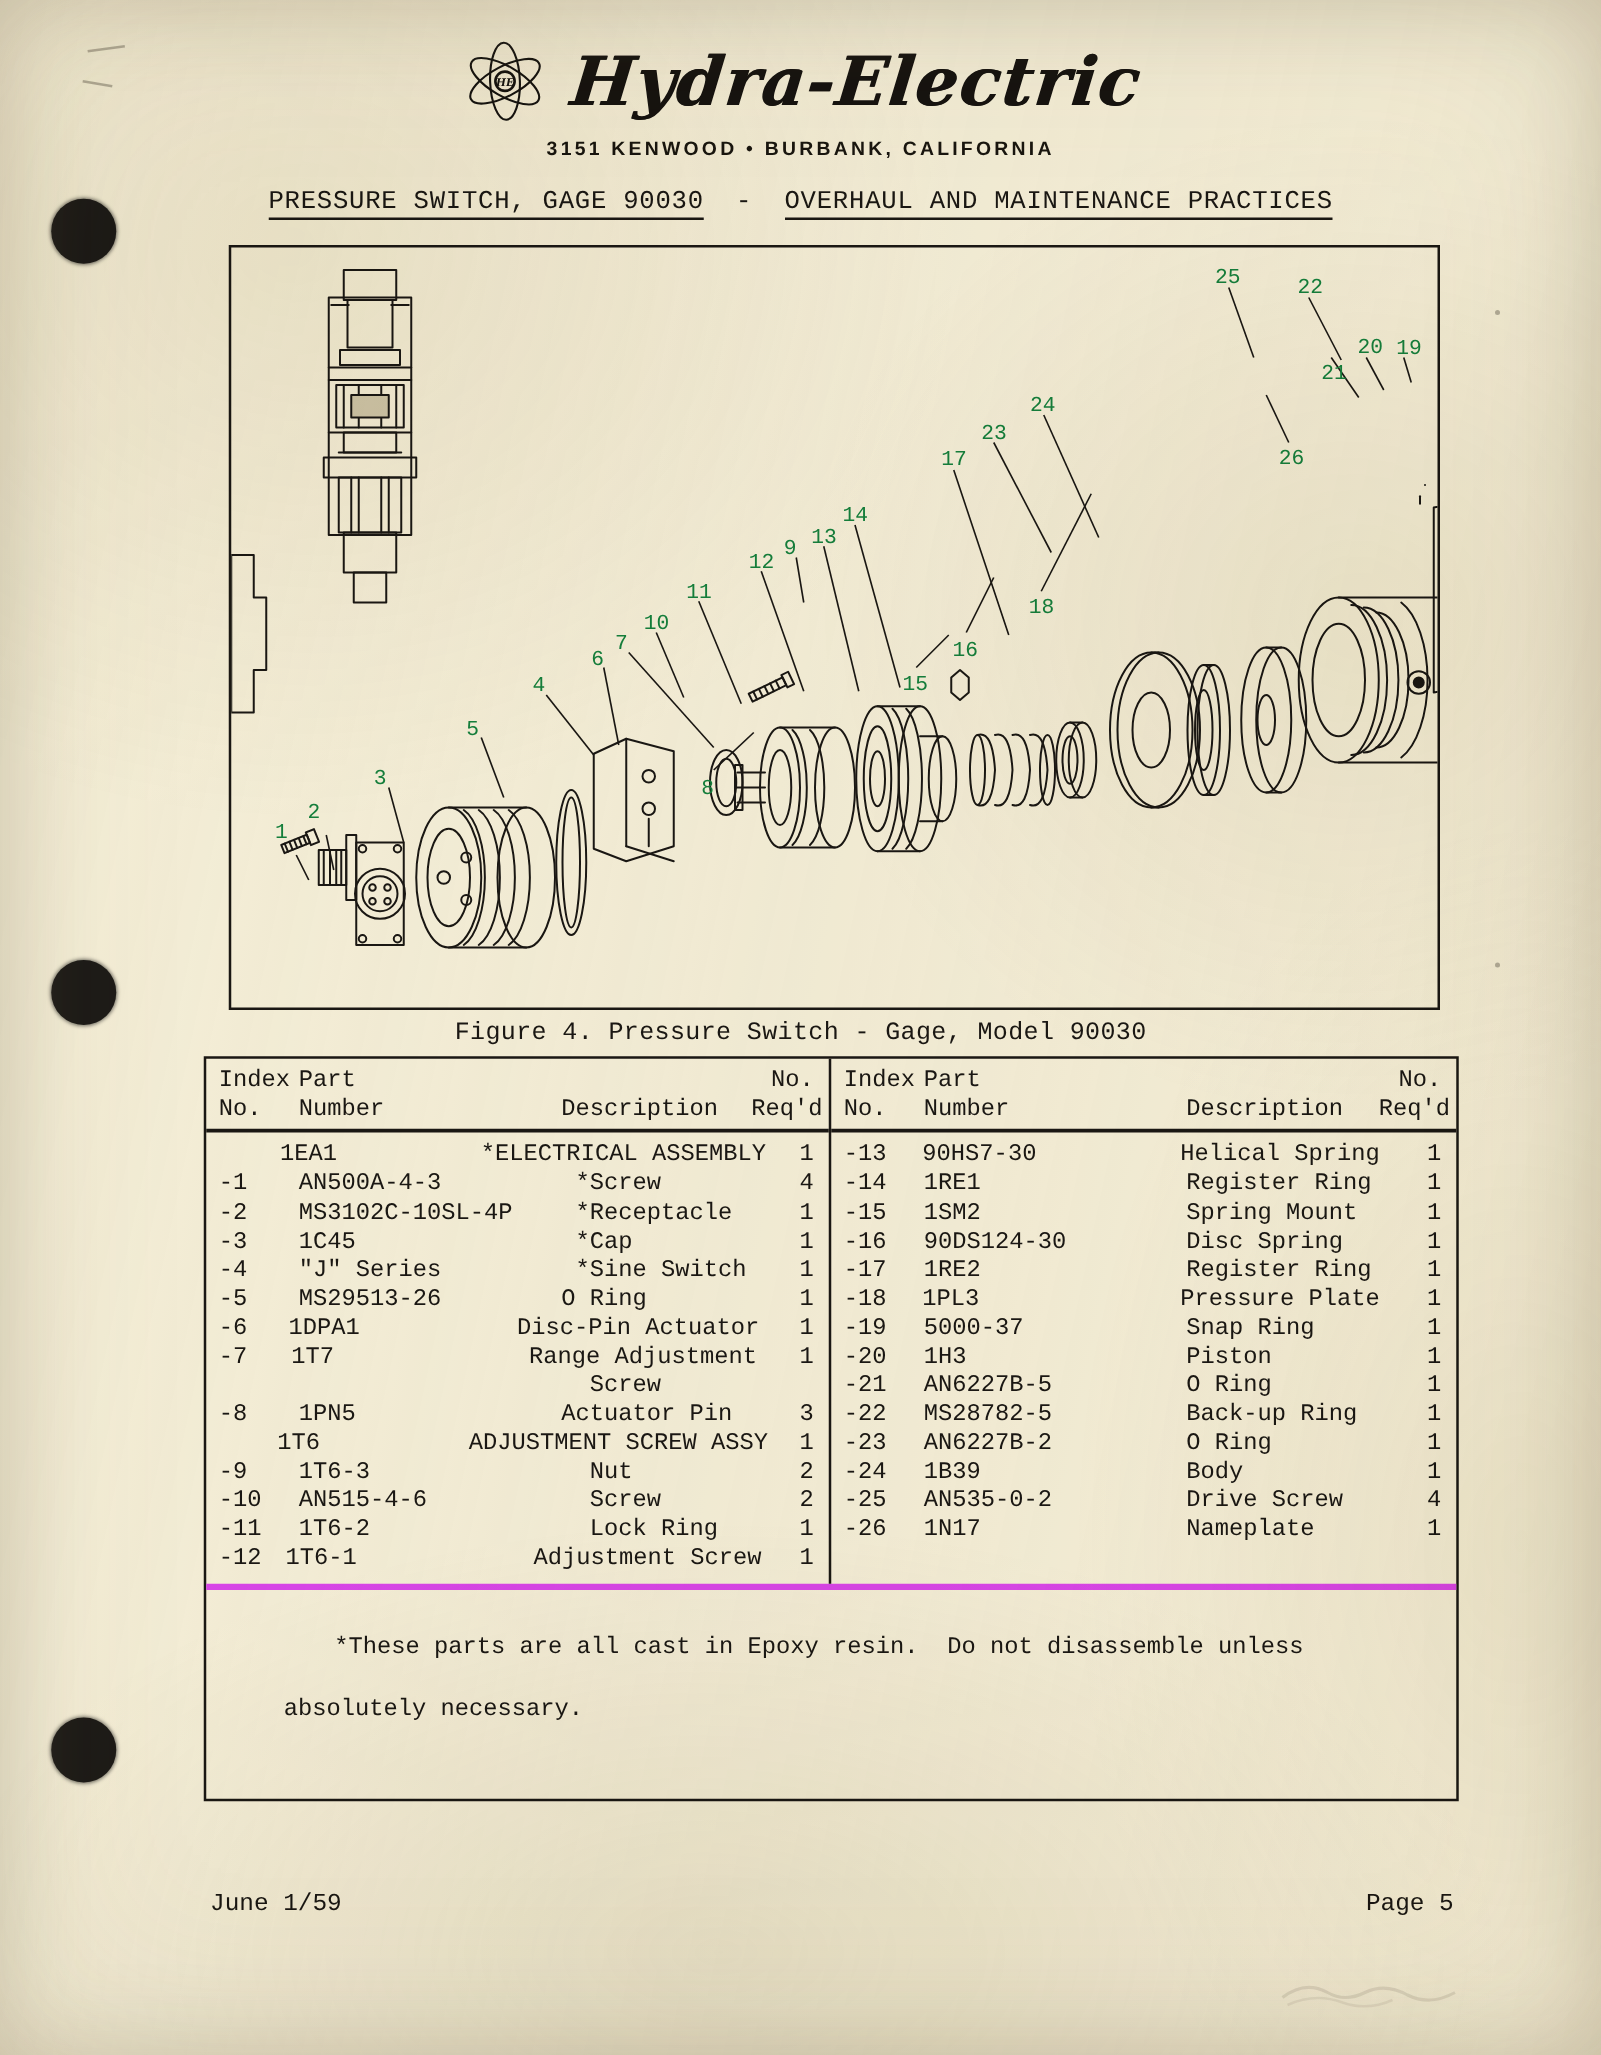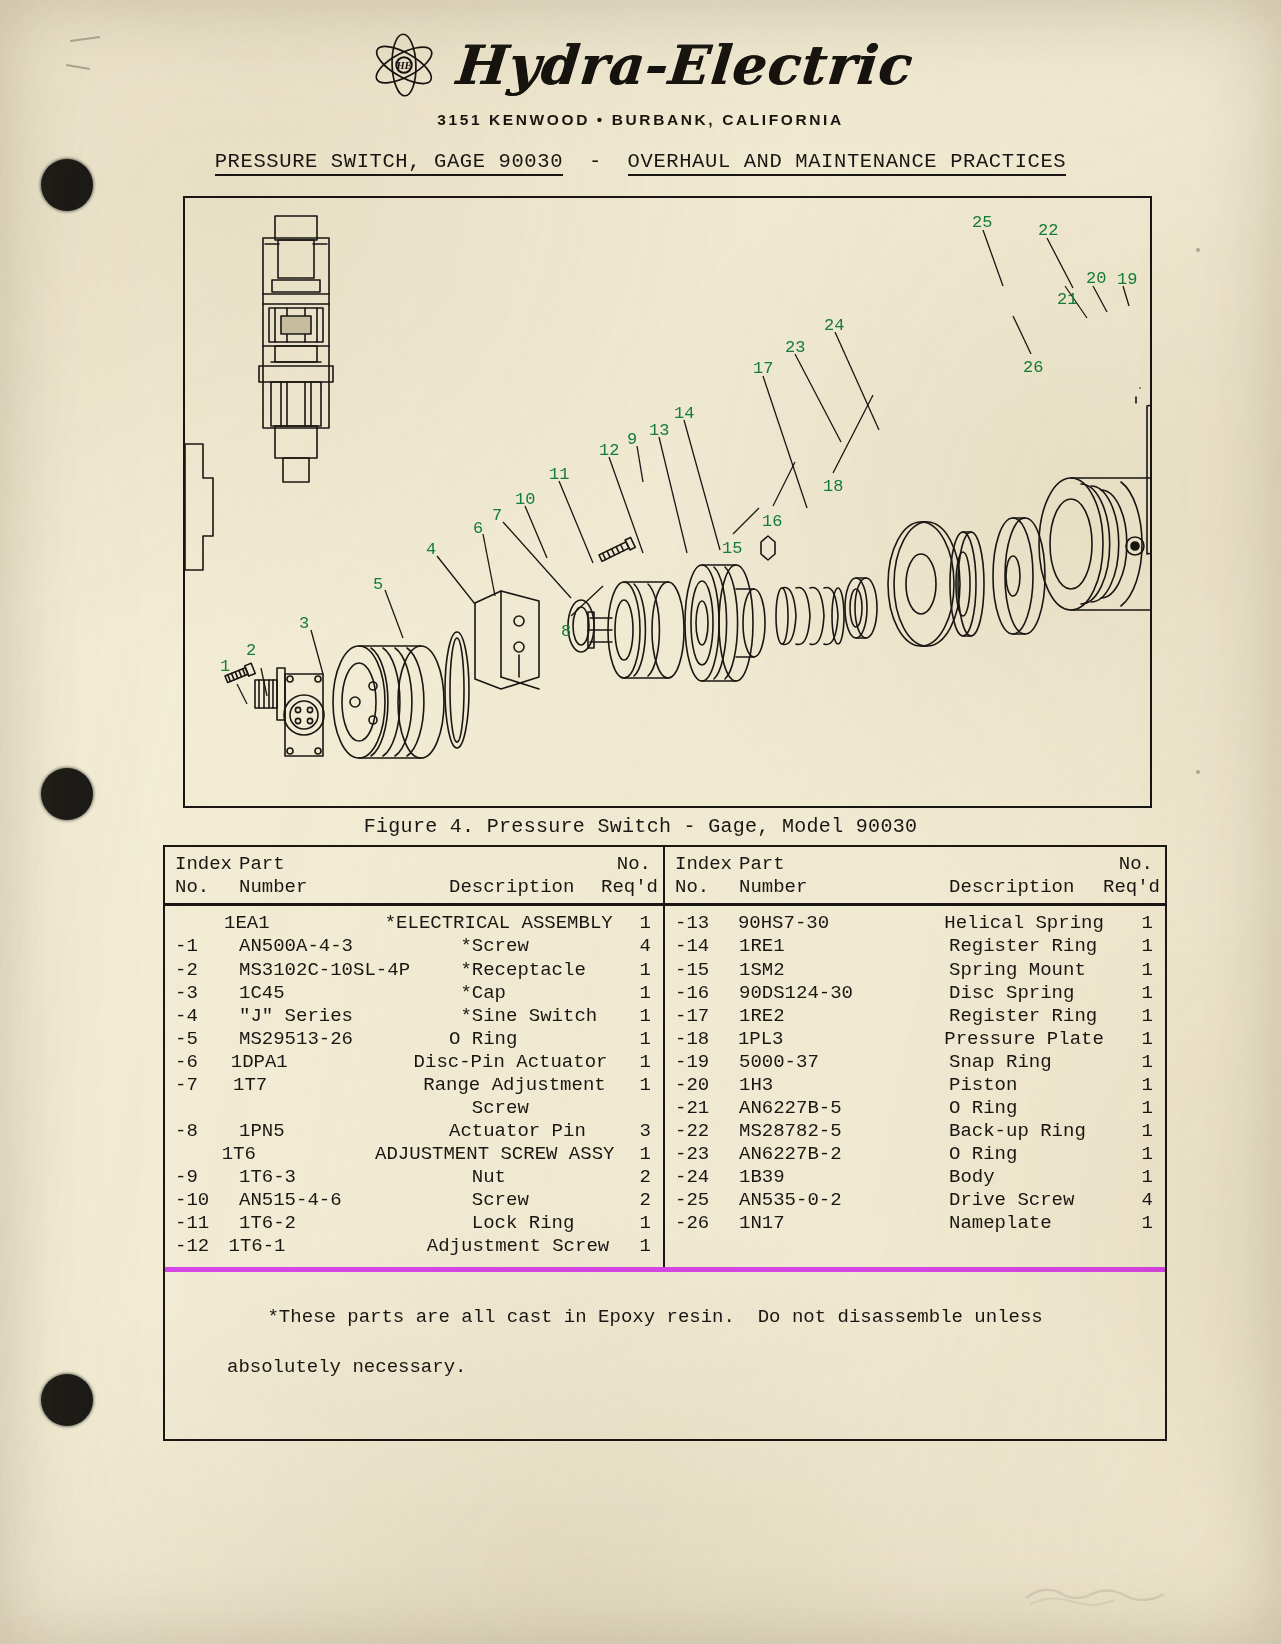--- a/index.html
+++ b/index.html
@@ -561,20 +561,24 @@
           </div>
       </div>
     </div>
 
     <div class="tnote">
       <span>*These parts are all cast in Epoxy resin.  Do not disassemble unless</span>
       <span class="l2">absolutely necessary.</span>
     </div>
   </div>
 
+  <div class="footer">
+    <div>June 1/59</div>
+    <div>Page 5</div>
+  </div>
 
   <svg class="smudge" viewBox="0 0 150 40">
     <path d="M6 28 q18 -14 36 -4 q14 8 30 0 q16 -8 34 2 q18 9 38 -2" stroke="#6b6050" stroke-width="2.5" fill="none" opacity=".55"></path>
     <path d="M10 34 q22 -10 44 -2 q20 7 40 -2" stroke="#6b6050" stroke-width="2" fill="none" opacity=".4"></path>
   </svg>
 
   <div class="edgemark" style="left:70px; top:38px; width:30px; height:2px; transform:rotate(-8deg);"></div>
   <div class="edgemark" style="left:66px; top:66px; width:24px; height:2px; transform:rotate(10deg);"></div>
   <div class="edgemark" style="left:1196px; top:248px; width:4px; height:4px; border-radius:50%;"></div>
   <div class="edgemark" style="left:1196px; top:770px; width:4px; height:4px; border-radius:50%;"></div>

